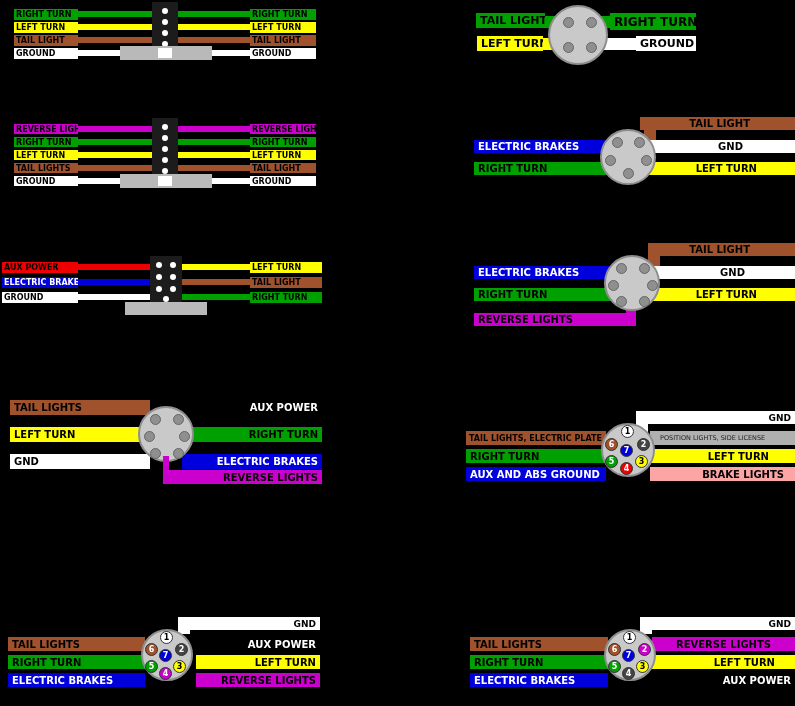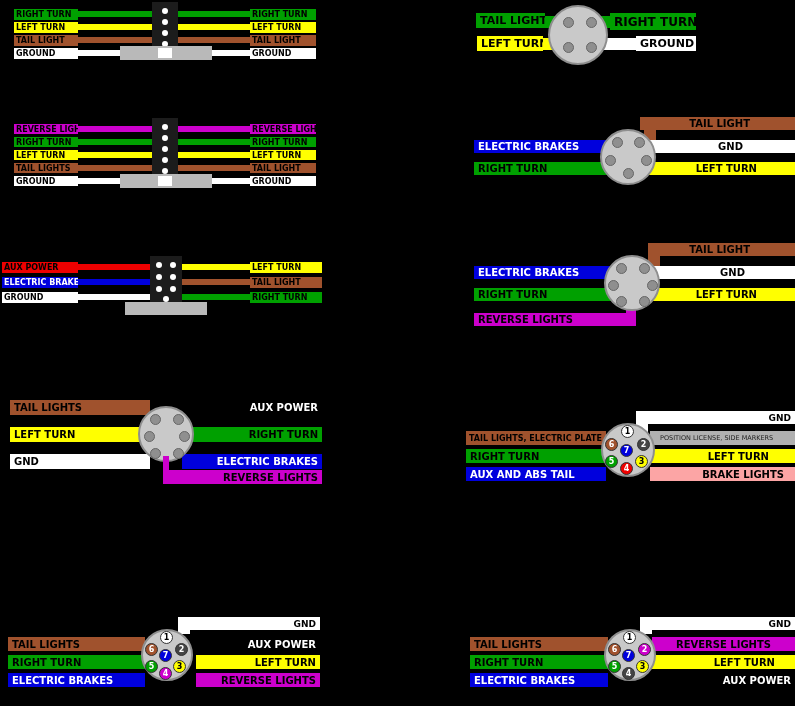--- a/index.html
+++ b/index.html
@@ -172,24 +172,24 @@
   <div class="P" style="left:150px;top:414px"></div>
   <div class="P" style="left:173px;top:414px"></div>
   <div class="P" style="left:144px;top:431px"></div>
   <div class="P" style="left:179px;top:431px"></div>
   <div class="P" style="left:150px;top:448px"></div>
   <div class="P" style="left:173px;top:448px"></div>
 
   <div class="W" style="left: 636px; top: 416px; width: 12px; height: 16px; background-color: rgb(255, 255, 255);"></div>
   <div class="B R" style="left: 636px; top: 411px; width: 159px; height: 13px; font-size: 9px; background-color: rgb(255, 255, 255); color: rgb(0, 0, 0);">GND</div>
   <div class="B" style="left: 466px; top: 431px; width: 140px; height: 14px; font-size: 8px; padding: 0px 3px; background-color: rgb(160, 82, 45); color: rgb(0, 0, 0);">TAIL LIGHTS, ELECTRIC PLATE</div>
-  <div class="B" style="left: 650px; top: 431px; width: 145px; height: 14px; font-size: 6.5px; font-weight: normal; padding-left: 10px; background-color: rgb(176, 176, 176); color: rgb(34, 34, 34);">POSITION LICENSE, SIDE MARKERS</div>
+  <div class="B" style="left: 650px; top: 431px; width: 145px; height: 14px; font-size: 6.5px; font-weight: normal; padding-left: 10px; background-color: rgb(176, 176, 176); color: rgb(34, 34, 34);">POSITION LIGHTS, SIDE LICENSE</div>
   <div class="B" style="left: 466px; top: 449px; width: 140px; height: 14px; background-color: rgb(0, 160, 0); color: rgb(0, 0, 0);">RIGHT TURN</div>
   <div class="B R" style="left: 650px; top: 449px; width: 145px; height: 14px; padding-right: 26px; background-color: rgb(255, 255, 0); color: rgb(0, 0, 0);">LEFT TURN</div>
-  <div class="B" style="left: 466px; top: 467px; width: 140px; height: 14px; background-color: rgb(0, 0, 221); color: rgb(255, 255, 255);">AUX AND ABS TAIL</div>
+  <div class="B" style="left: 466px; top: 467px; width: 140px; height: 14px; background-color: rgb(0, 0, 221); color: rgb(255, 255, 255);">AUX AND ABS GROUND</div>
   <div class="B R" style="left: 650px; top: 467px; width: 162px; height: 14px; padding-right: 28px; background-color: #fca5a5; color: rgb(0, 0, 0);">BRAKE LIGHTS</div>
   <div class="C" style="left:601px;top:423px;width:54px;height:54px"></div>
   <div class="N" style="left: 621px; top: 425px; background-color: rgb(255, 255, 255); color: rgb(0, 0, 0);">1</div>
   <div class="N" style="left: 605px; top: 438px; background-color: rgb(160, 82, 45); color: rgb(255, 255, 255);">6</div>
   <div class="N" style="left: 620px; top: 444px; background-color: rgb(0, 0, 221); color: rgb(255, 255, 255);">7</div>
   <div class="N" style="left: 637px; top: 438px; background-color: rgb(68, 68, 68); color: rgb(255, 255, 255);">2</div>
   <div class="N" style="left: 605px; top: 455px; background-color: rgb(0, 160, 0); color: rgb(255, 255, 255);">5</div>
   <div class="N" style="left: 635px; top: 455px; background-color: rgb(255, 255, 0); color: rgb(0, 0, 0);">3</div>
   <div class="N" style="left: 620px; top: 462px; background-color: rgb(238, 0, 0); color: rgb(255, 255, 255);">4</div>
 

